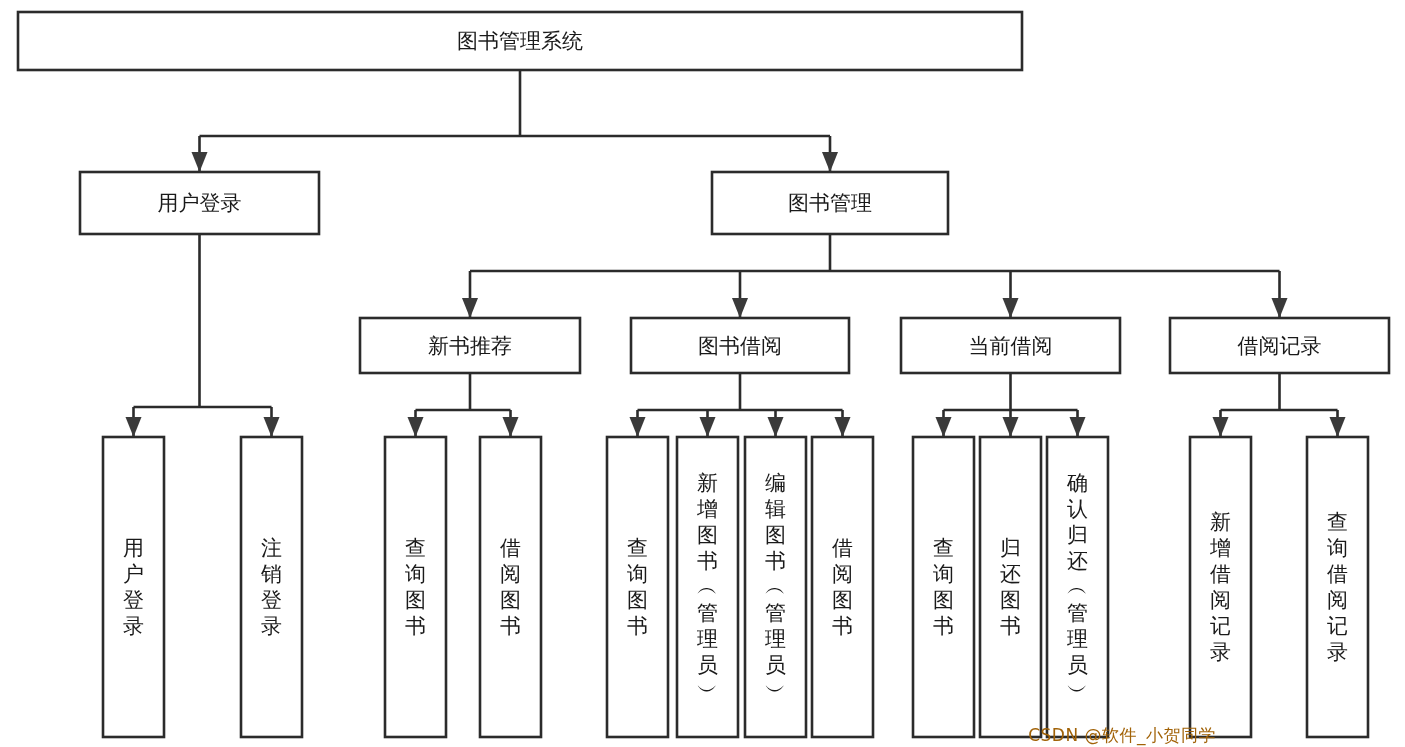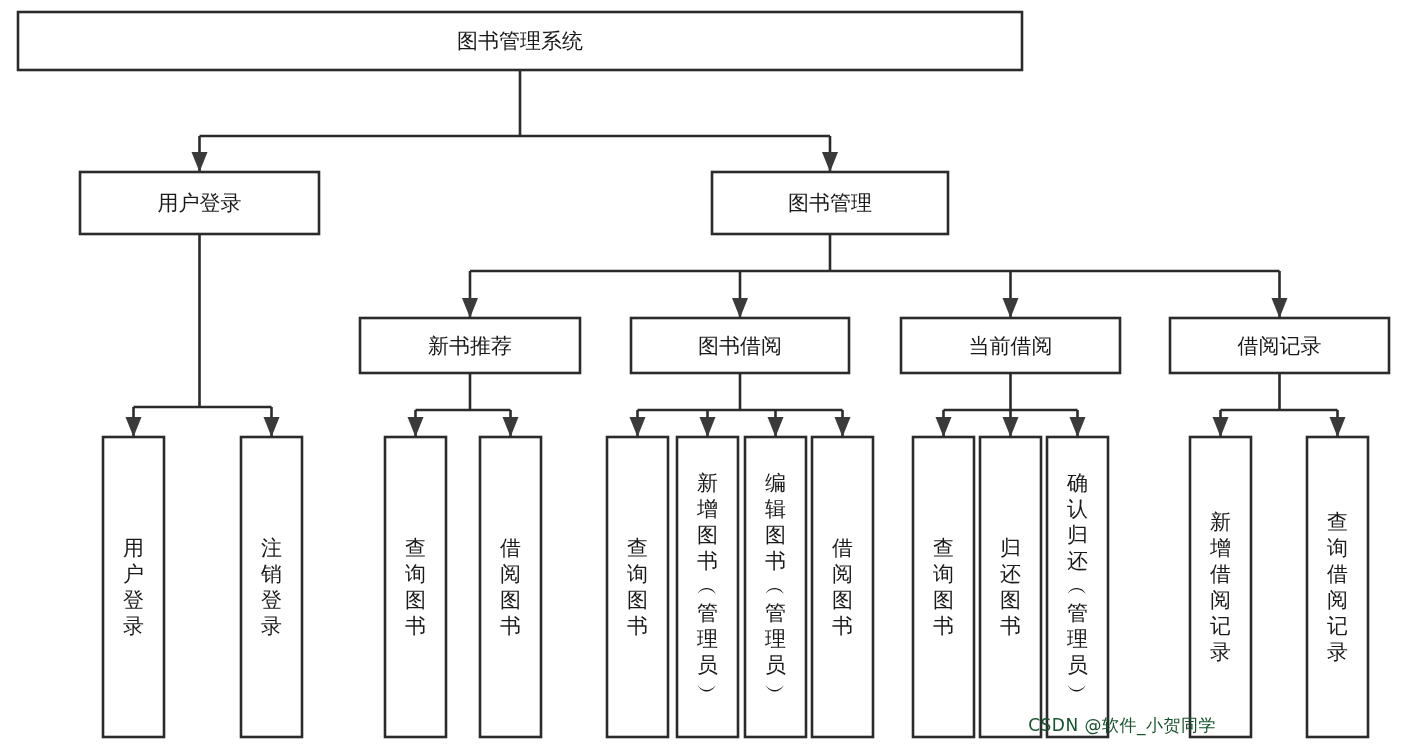--- a/index.html
+++ b/index.html
@@ -50,24 +50,24 @@
   }
   .node-label-v {
     font-family: "DejaVu Sans", "Liberation Sans", sans-serif;
     font-size: 21px;
     fill: #1a1a1a;
     text-anchor: middle;
   }
   .watermark {
     position: absolute;
     right: 10px;
-    bottom: 10px;
+    bottom: 0;
     font-family: "DejaVu Sans", "Liberation Sans", sans-serif;
     font-size: 17px;
-    color: #14532d;
+    color: #a16207;
     white-space: nowrap;
     letter-spacing: 0.5px;
   }
 </style>
 </head>
 <body>
 
 <div id="diagram-root">
   <svg class="flow" viewBox="0 0 1405 747" xmlns="http://www.w3.org/2000/svg">
     <g id="connector-layer">

